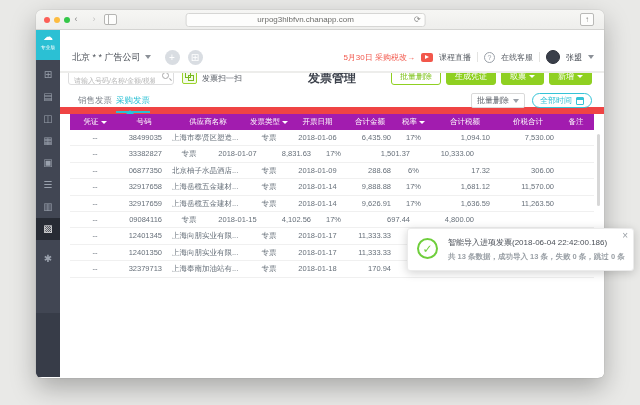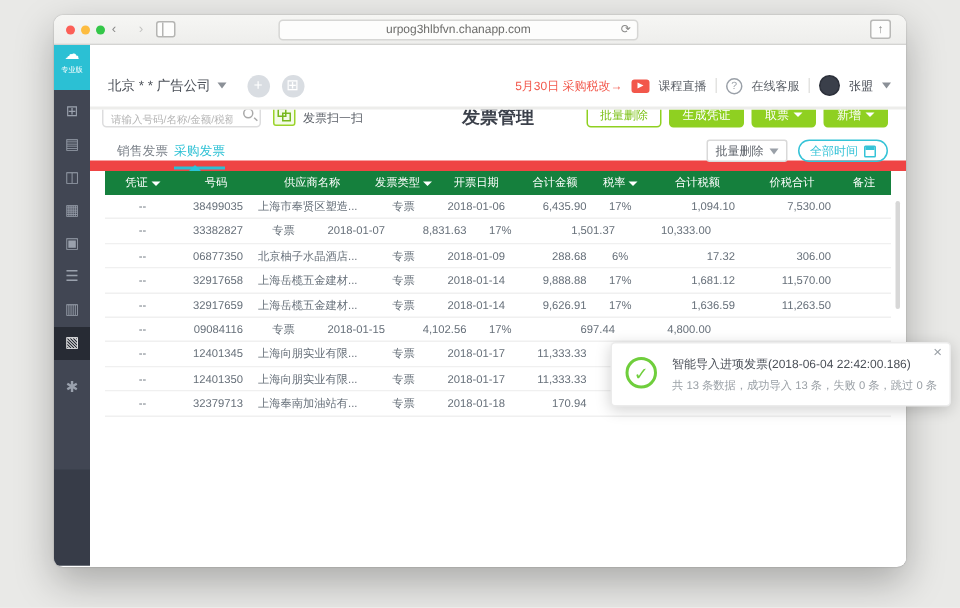--- a/index.html
+++ b/index.html
@@ -86,21 +86,21 @@
   .select { height:15px; line-height:13px; border:1px solid #d9d9d9; border-radius:2px; background:#fff;
             font-size:8px; color:#5b6068; padding:0 5px; cursor:pointer; display:flex; align-items:center; gap:4px; }
   .select .caret-down { border-top-color:#9aa0a8; }
   .date-pill { height:15px; line-height:13px; border:1px solid #35c3d7; border-radius:8px; color:#35c3d7;
                font-size:8px; padding:0 7px; cursor:pointer; display:flex; align-items:center; gap:4px; }
   .cal { position:relative; width:8px; height:8px; border:1px solid #35c3d7; border-radius:1px; }
   .cal::before { content:""; position:absolute; left:0; right:0; top:0; height:2px; background:#35c3d7; }
 
   
   .table { position:relative; margin:0 10px; }
-  .thead { position:relative; display:flex; height:16px; background:#15803d; color:#fff; }
+  .thead { position:relative; display:flex; height:16px; background:#a21caf; color:#fff; }
   .notch { position:absolute; top:-4px; left:56px; width:0; height:0;
            border-left:4px solid transparent; border-right:4px solid transparent; border-bottom:4px solid #2bc4da; }
   .th { font-size:7.5px; line-height:16px; display:flex; align-items:center; justify-content:center; gap:2px; }
   .hcaret { width:0; height:0; border-left:3px solid transparent; border-right:3px solid transparent; border-top:3px solid #fff; }
   .tr { display:flex; height:16.4px; border-bottom:1px solid #f0f0f0; background:#fff; }
   .td { font-size:7.5px; line-height:16px; color:#67707a; white-space:nowrap; overflow:hidden; }
   .c0 { width:50px; text-align:center; }
   .c1 { width:48px; text-align:right; padding-right:6px; }
   .c2 { width:80px; text-align:left; padding-left:4px; }
   .c3 { width:42px; text-align:center; }
@@ -113,21 +113,21 @@
   .th.c0,.th.c1,.th.c2,.th.c3,.th.c4,.th.c5,.th.c6,.th.c7,.th.c8,.th.c9 { padding:0; text-align:center; justify-content:center; }
   .scroll-thumb { position:absolute; right:-6px; top:20px; width:3px; height:72px; background:#d7d7d7; border-radius:2px; }
 
   
   .toast { position:absolute; left:407px; top:228px; width:227px; background:#fff;
            border:1px solid #ebebeb; border-radius:3px; padding:8px 12px 8px 40px; z-index:9;
            box-shadow:0 2px 10px rgba(0,0,0,.18); }
   .toast-check { position:absolute; left:9px; top:9px; width:21px; height:21px; border:2px solid #6fce3c;
                  border-radius:50%; color:#6fce3c; font-size:12px; line-height:19px; text-align:center; }
   .toast-title { font-size:8px; color:#4a4f57; white-space:nowrap; }
-  .toast-detail { font-size:7.5px; color:#9aa0a6; margin-top:4px; white-space:nowrap; }
+  .toast-detail { font-size:7.5px; color:#9aa0a6; margin-top:4px; white-space:nowrap;font-weight:bold; }
   .toast-close { position:absolute; right:5px; top:1px; font-size:10px; color:#9aa0a6; cursor:pointer; }
 </style>
 </head>
 <body>
 
 <div class="stage">
 
   <div class="window">
 
     <div class="chrome">

